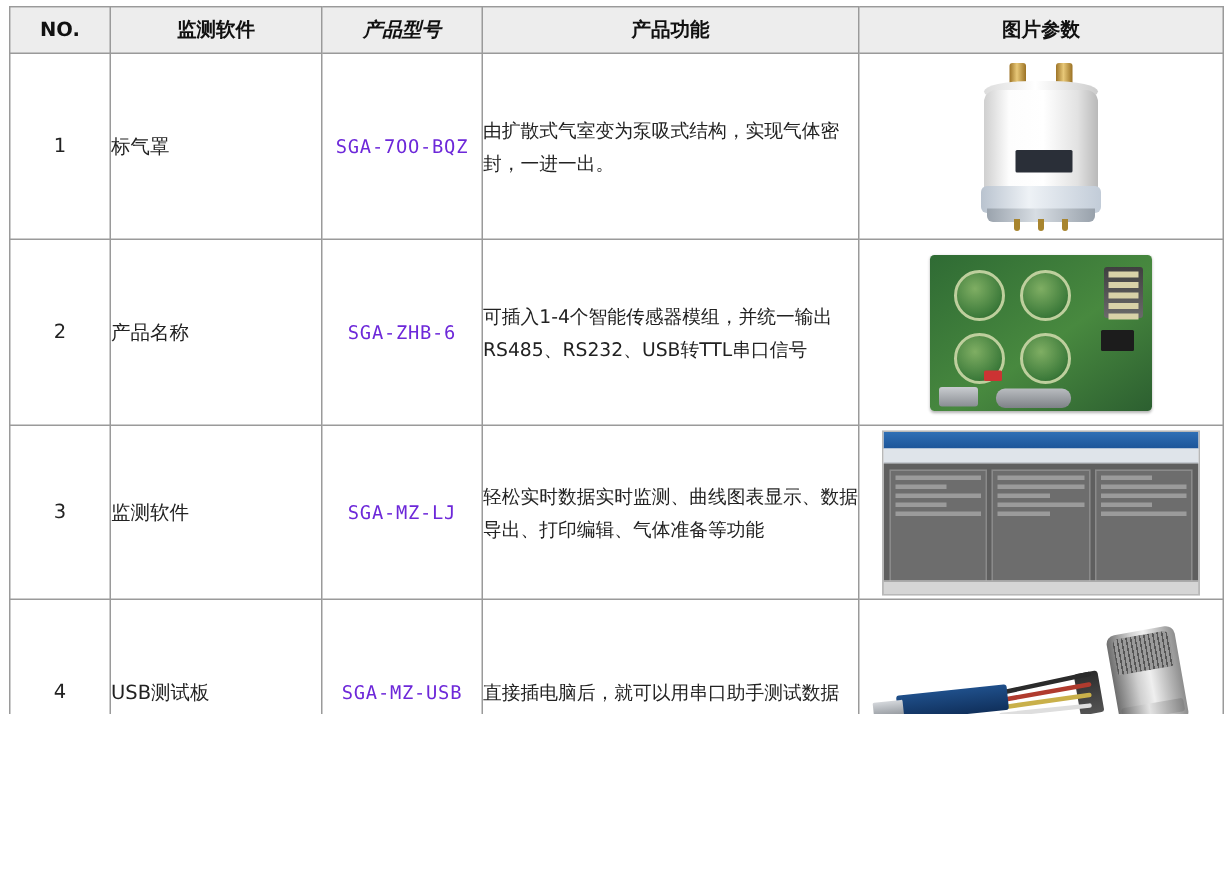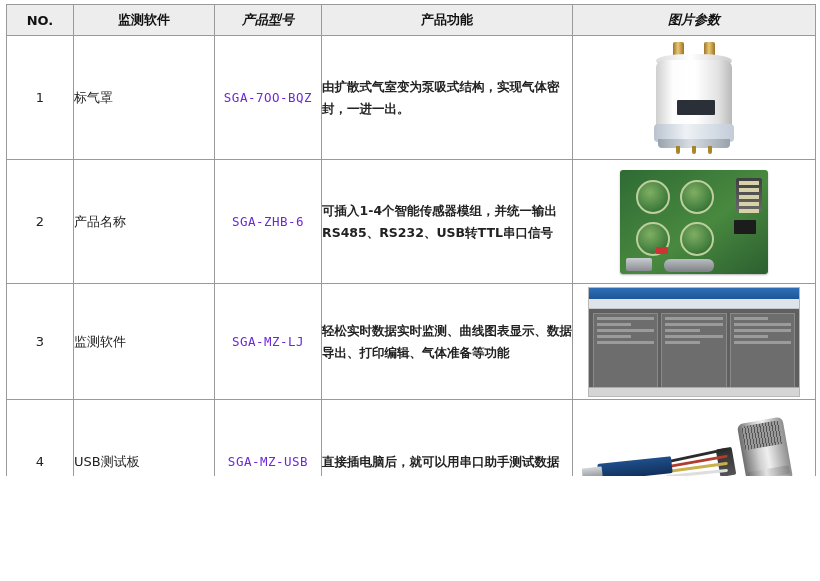--- a/index.html
+++ b/index.html
@@ -34,21 +34,21 @@
     font-size: 13px;
     font-weight: bold;
     color: #111;
     text-align: center;
     font-family: "DejaVu Sans", sans-serif;
   }
   th.col-no   { width: 66px; }
   th.col-name { width: 140px; }
   th.col-model{ width: 106px; font-style: italic; }
   th.col-func { width: 250px; }
-  th.col-img  { width: 242px; font-style: italic; }
+  th.col-img  { width: 242px; }
 
   td.cell-no {
     text-align: center;
     font-size: 13px;
     color: #222;
     font-family: "DejaVu Sans", sans-serif;
   }
   td.cell-name {
     text-align: left;
     font-size: 13px;
@@ -63,21 +63,20 @@
     letter-spacing: 0.5px;
     margin-left: 26px;
   }
   td.cell-func {
     font-size: 12.5px;
     color: #222;
     line-height: 1.75;
     padding: 6px 9px;
     text-align: left;
     font-family: "DejaVu Sans", sans-serif;
-    font-weight: bold;
   }
   td.cell-img {
     text-align: center;
     padding: 4px;
   }
   tbody tr { height: 124px; }
   tbody tr:nth-child(3) { height: 116px; }
 
   .img-wrap {
     width: 100%;

